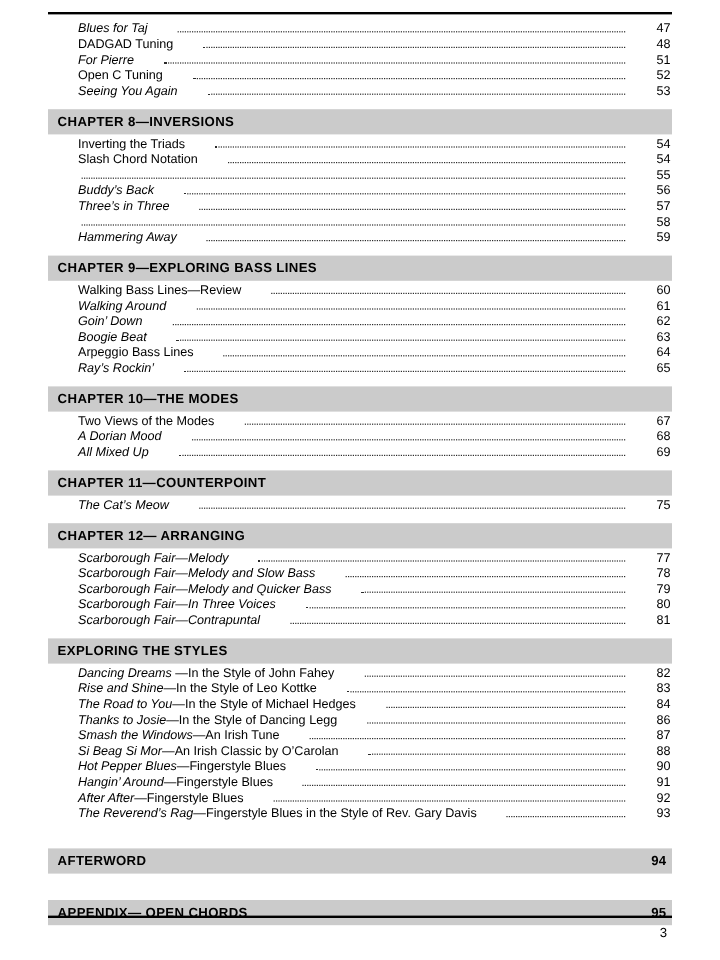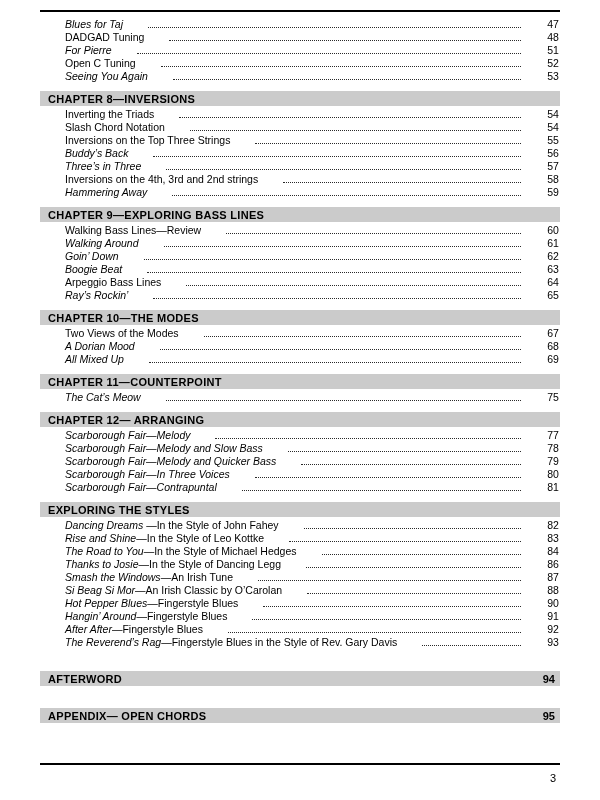--- a/index.html
+++ b/index.html
@@ -15,21 +15,21 @@
     width: 600px; height: 800px;
     padding: 10px 40px 0 40px;
     background: #fff;
   }
   .rule-top { height: 2px; background: #000; margin-bottom: 6px; }
   .section.has-header { margin-top: 8px; }
   .section.spaced { margin-top: 22px; }
   .bar {
     background: #cbcbcb;
     display: flex; justify-content: space-between; align-items: center;
-    height: 15px;
+    height: 21px;
     padding: 0 5px 0 8px;
     margin-bottom: 2px;
   }
   .bar-label { font-weight: bold; font-size: 11px; letter-spacing: 0.3px; }
   .bar-page  { font-weight: bold; font-size: 11px; text-align: center; }
   .row {
     display: flex; align-items: baseline;
     padding-left: 25px;
     height: 13px; line-height: 13px;
     font-size: 10.5px;
@@ -94,36 +94,34 @@
           <span class="t"><span>Inverting the Triads</span></span>
           <span class="dots"></span>
           <span class="pg">54</span>
         </div>
         <div class="row">
           <span class="t"><span>Slash Chord Notation</span></span>
           <span class="dots"></span>
           <span class="pg">54</span>
         </div>
         <div class="row">
-          <span class="t"><span>Inversions on the Top Three Strings</span></span>
           <span class="dots"></span>
           <span class="pg">55</span>
         </div>
         <div class="row">
           <span class="t"><span class="it">Buddy’s Back</span></span>
           <span class="dots"></span>
           <span class="pg">56</span>
         </div>
         <div class="row">
           <span class="t"><span class="it">Three’s in Three</span></span>
           <span class="dots"></span>
           <span class="pg">57</span>
         </div>
         <div class="row">
-          <span class="t"><span>Inversions on the 4th, 3rd and 2nd strings</span></span>
           <span class="dots"></span>
           <span class="pg">58</span>
         </div>
         <div class="row">
           <span class="t"><span class="it">Hammering Away</span></span>
           <span class="dots"></span>
           <span class="pg">59</span>
         </div>
       </div>
       <div class="section has-header">

